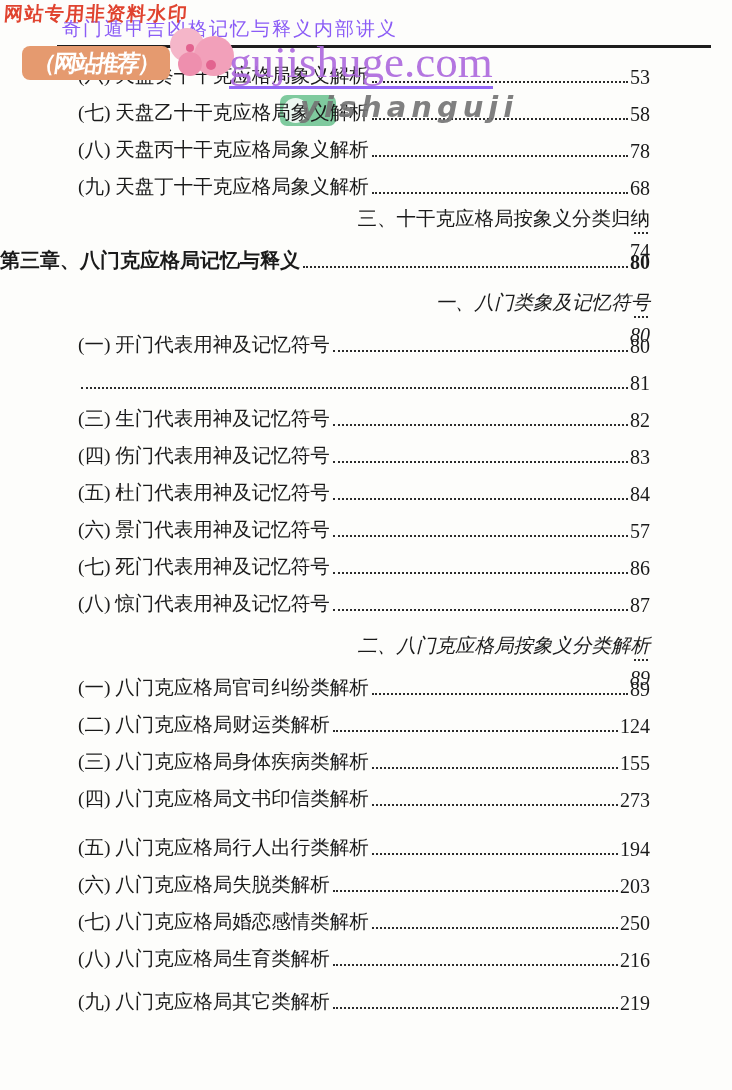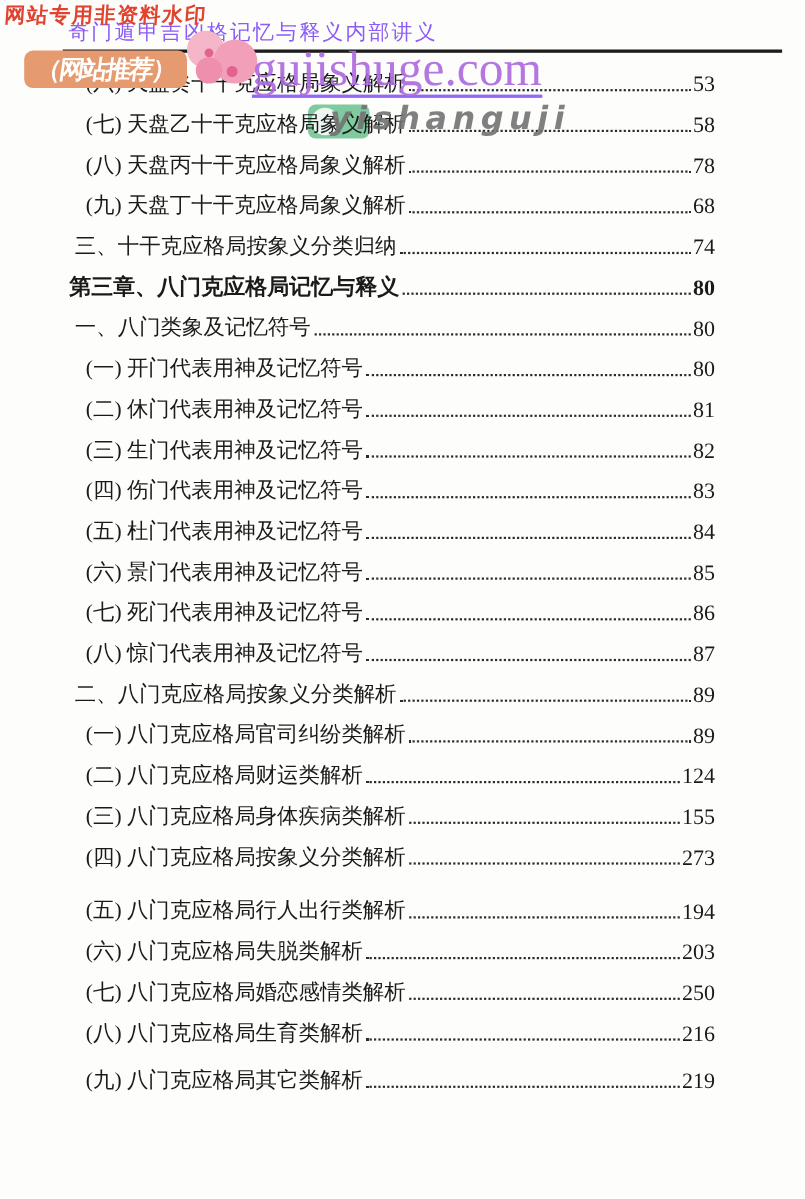--- a/index.html
+++ b/index.html
@@ -80,29 +80,29 @@
   }
   
   .toc { position:absolute; left:0; top:57px; right:0; z-index:2; }
   .row {
     display:flex; align-items:flex-end;
     height:37px; box-sizing:border-box;
     padding-bottom:5px; padding-right:82px;
     font-size:19.5px; white-space:nowrap;
   }
   .row.item    { padding-left:78px; }
-  .row.section { padding-left:68px; }
-  .row.chapter { padding-left:63px; font-weight:bold; font-size:20px; }
+  .row.section { padding-left:68px;flex-direction:column; }
+  .row.chapter { font-weight:bold; font-size:20px; }
   .row .leader {
     flex:1; height:0; align-self:flex-end;
     border-bottom:2.5px dotted #2b2b2b;
     margin:0 2px 6px 3px; min-width:14px;
   }
   .row .pagenum { font-size:20px; }
-  .gap10 { margin-top:0; }
+  .gap10 { margin-top:10px;font-style:italic; }
   .gap9  { margin-top:0; }
   .gap12 { margin-top:12px;justify-content:space-between; }
   .gap6  { margin-top:6px;align-items:flex-end; }
 </style>
 </head>
 <body>
 
 <div class="page">
 
   <div class="corner-watermark">网站专用非资料水印</div>
@@ -164,21 +164,20 @@
         <span>一、八门类象及记忆符号</span>
         <span class="leader"></span>
         <span class="pagenum">80</span>
       </div>
       <div class="row item">
         <span>(一) 开门代表用神及记忆符号</span>
         <span class="leader"></span>
         <span class="pagenum">80</span>
       </div>
       <div class="row item">
-        <span>(二) 休门代表用神及记忆符号</span>
         <span class="leader"></span>
         <span class="pagenum">81</span>
       </div>
       <div class="row item">
         <span>(三) 生门代表用神及记忆符号</span>
         <span class="leader"></span>
         <span class="pagenum">82</span>
       </div>
       <div class="row item gap9">
         <span>(四) 伤门代表用神及记忆符号</span>
@@ -186,21 +185,21 @@
         <span class="pagenum">83</span>
       </div>
       <div class="row item">
         <span>(五) 杜门代表用神及记忆符号</span>
         <span class="leader"></span>
         <span class="pagenum">84</span>
       </div>
       <div class="row item">
         <span>(六) 景门代表用神及记忆符号</span>
         <span class="leader"></span>
-        <span class="pagenum">85</span>
+        <span class="pagenum">57</span>
       </div>
       <div class="row item">
         <span>(七) 死门代表用神及记忆符号</span>
         <span class="leader"></span>
         <span class="pagenum">86</span>
       </div>
       <div class="row item">
         <span>(八) 惊门代表用神及记忆符号</span>
         <span class="leader"></span>
         <span class="pagenum">87</span>
@@ -219,21 +218,21 @@
         <span>(二) 八门克应格局财运类解析</span>
         <span class="leader"></span>
         <span class="pagenum">124</span>
       </div>
       <div class="row item">
         <span>(三) 八门克应格局身体疾病类解析</span>
         <span class="leader"></span>
         <span class="pagenum">155</span>
       </div>
       <div class="row item">
-        <span>(四) 八门克应格局按象义分类解析</span>
+        <span>(四) 八门克应格局文书印信类解析</span>
         <span class="leader"></span>
         <span class="pagenum">273</span>
       </div>
       <div class="row item gap12">
         <span>(五) 八门克应格局行人出行类解析</span>
         <span class="leader"></span>
         <span class="pagenum">194</span>
       </div>
       <div class="row item">
         <span>(六) 八门克应格局失脱类解析</span>

